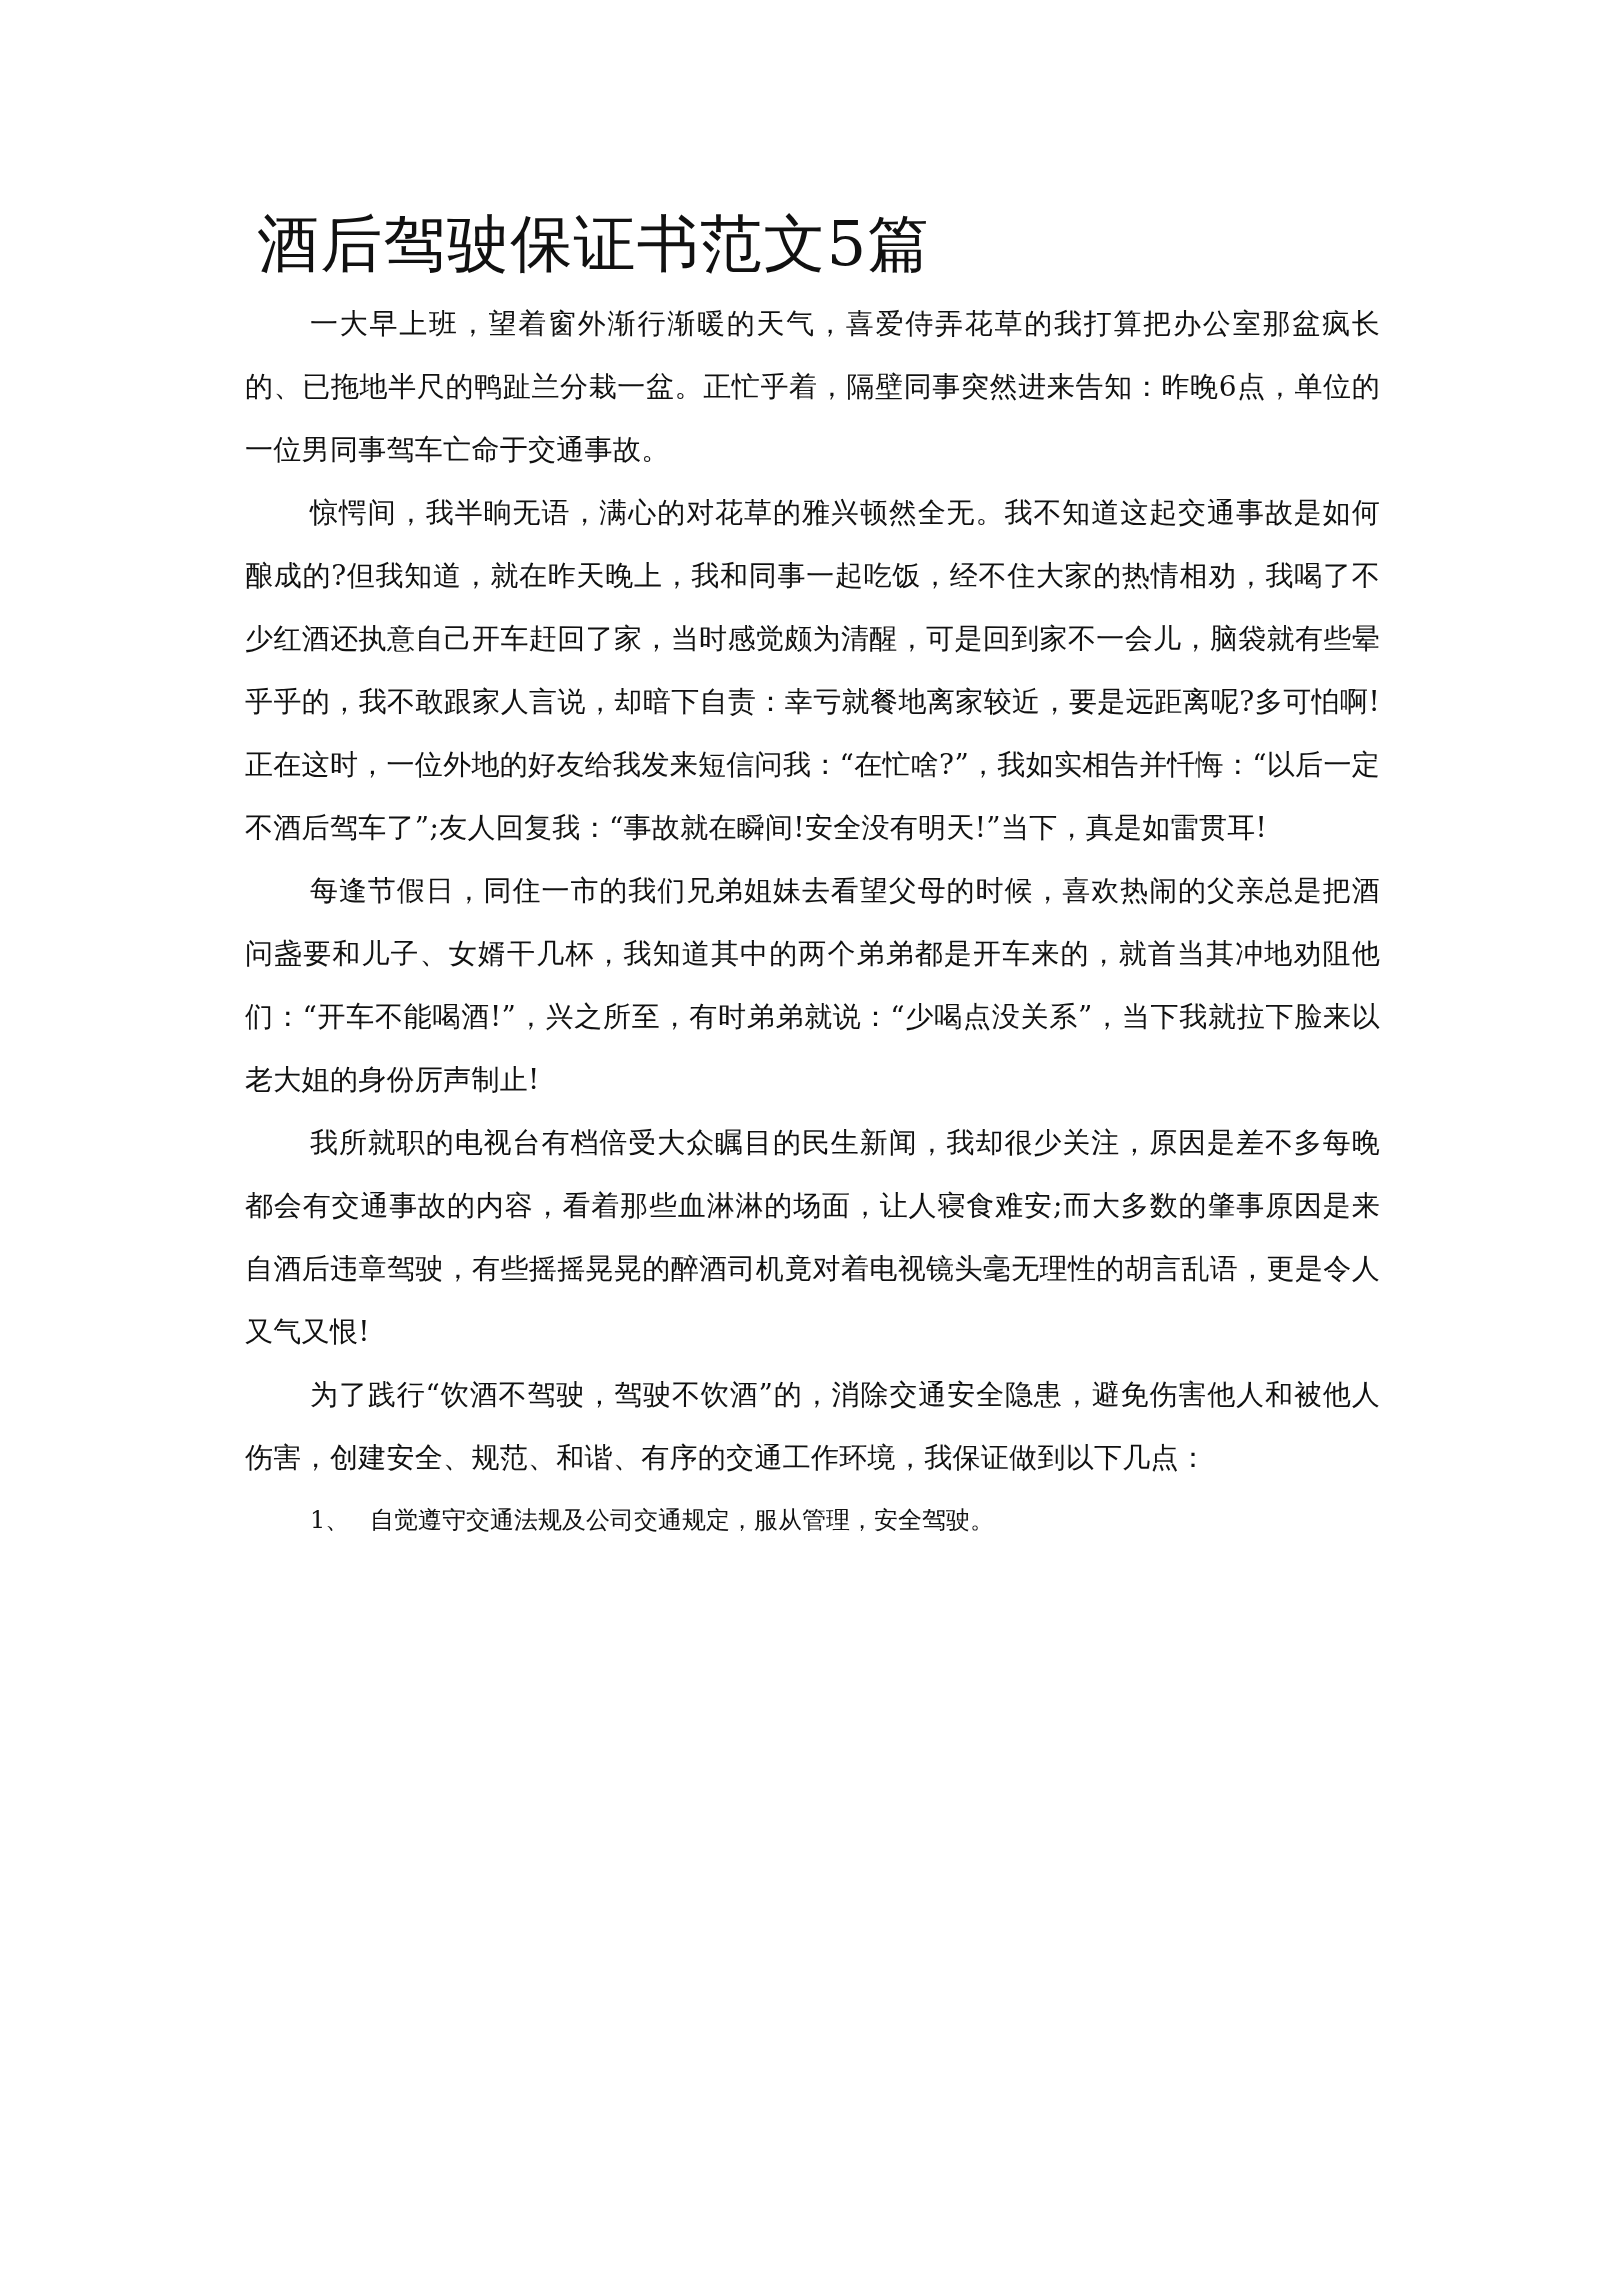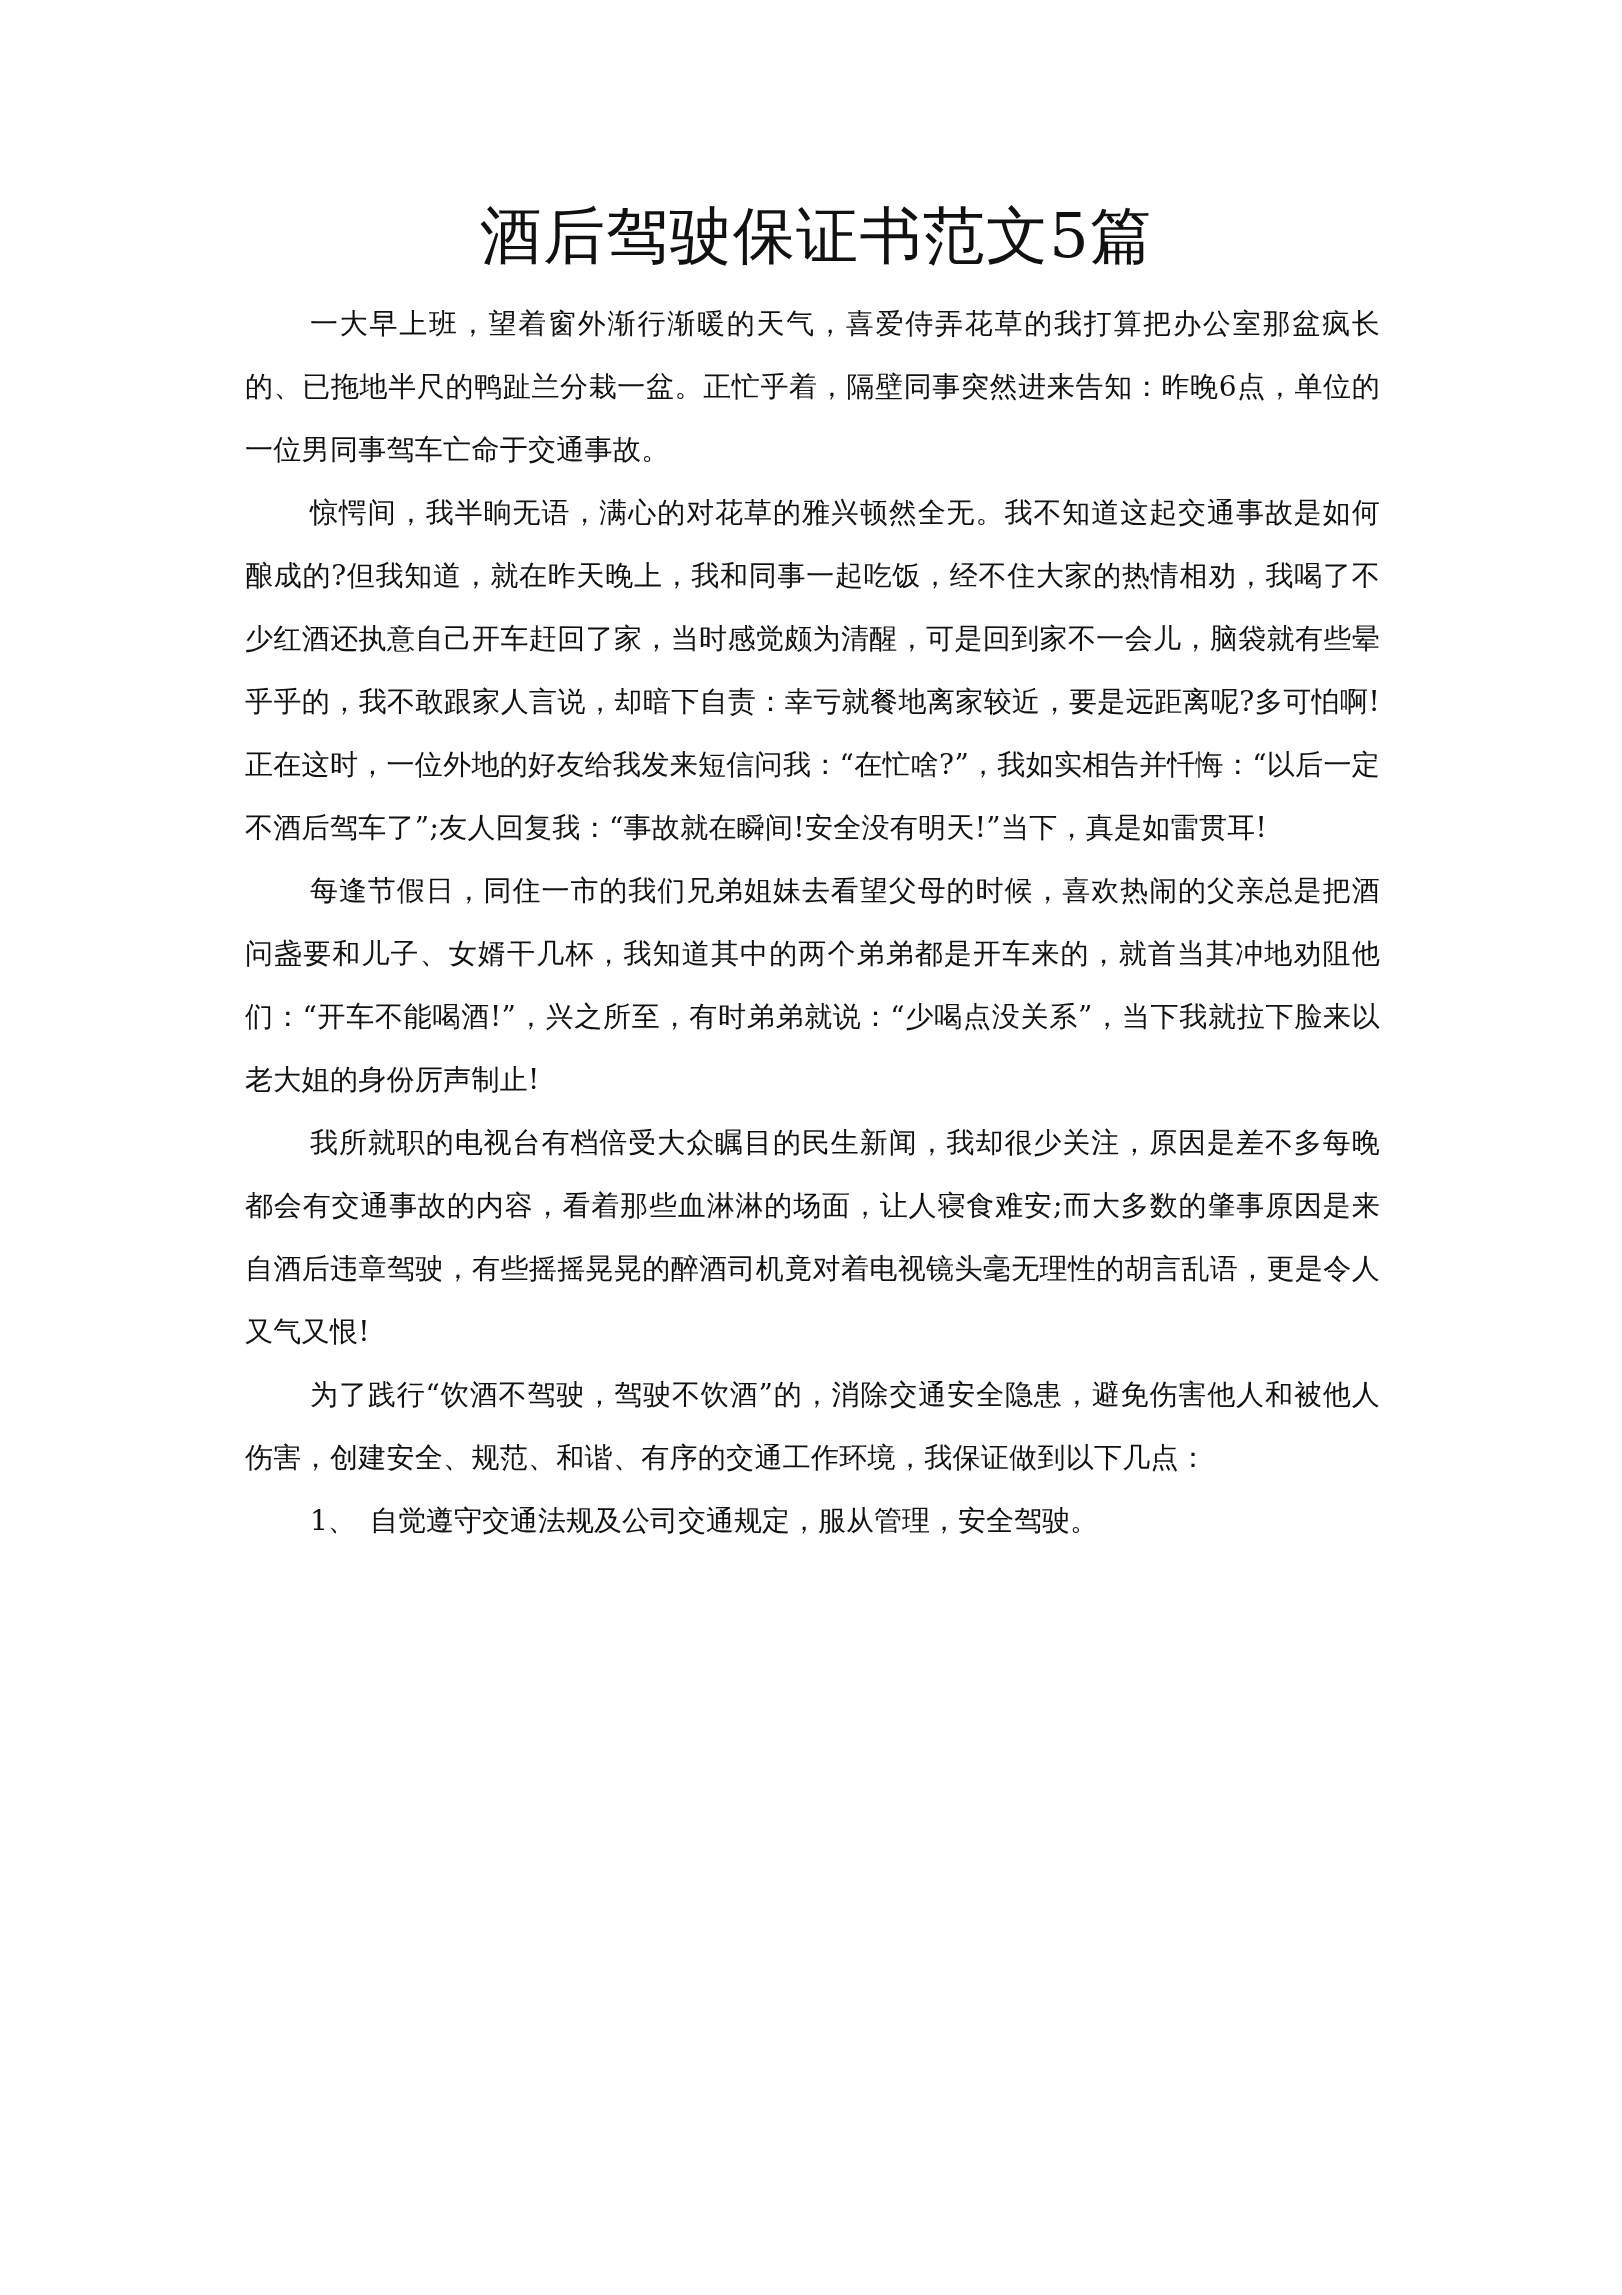--- a/index.html
+++ b/index.html
@@ -19,26 +19,25 @@
       position: absolute;
       left: 245px;
       top: 0;
       width: 1135px;
     }
     .title {
       position: absolute;
       left: 0;
       top: 196px;
       width: 1135px;
-      text-align: center;
       font-size: 62px;
       line-height: 72px;
       letter-spacing: 1.3px;
       font-weight: normal;
-      margin: 4px;
+      margin: 12px;
     }
     .body {
       position: absolute;
       left: 0;
       top: 292px;
       width: 1135px;
     }
     .p {
       font-size: 28px;
       line-height: 63px;
@@ -51,21 +50,21 @@
     .indent {
       text-indent: 65px;
     }
     .heading {
       font-size: 28px;
       line-height: 63px;
       margin: 0;
       text-indent: 65px;
     }
     .list-item {
-      font-size: 28px;
+      font-size: 24px;
       line-height: 63px;
       margin: 0;
       padding-left: 65px;
     }
     .list-item .num {
       display: inline-block;
       width: 60px;
     }
   </style>
 </head>

